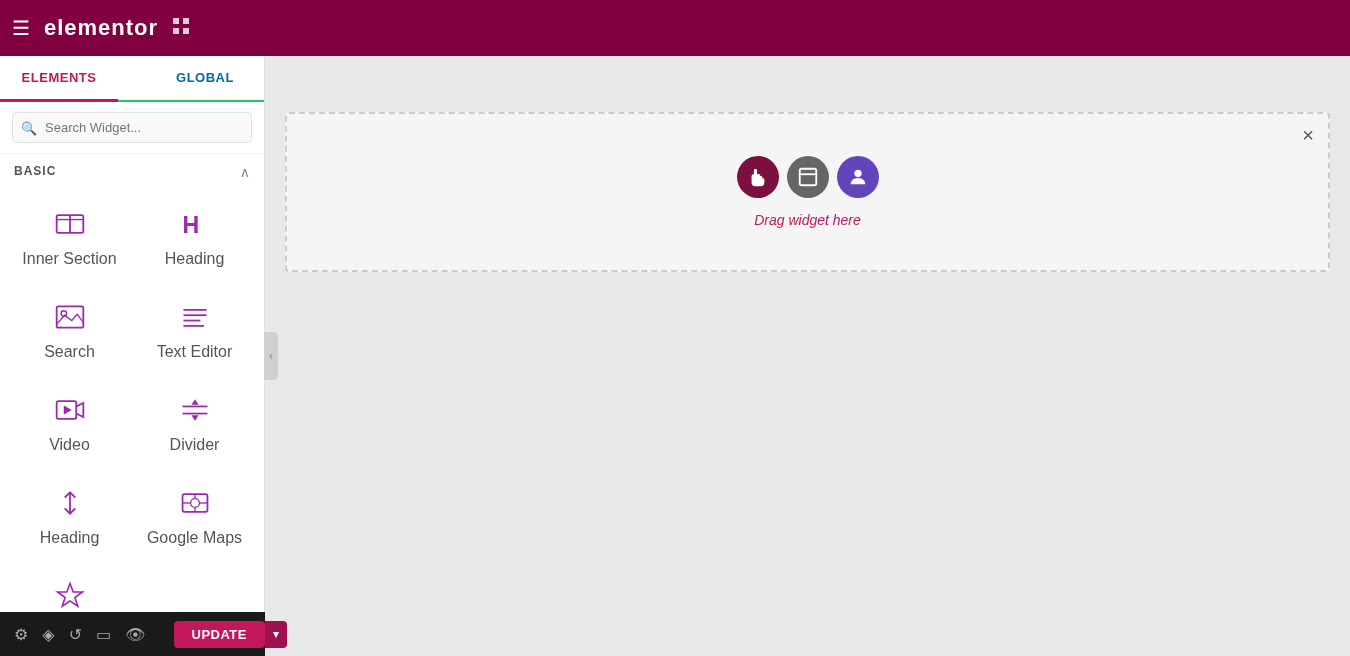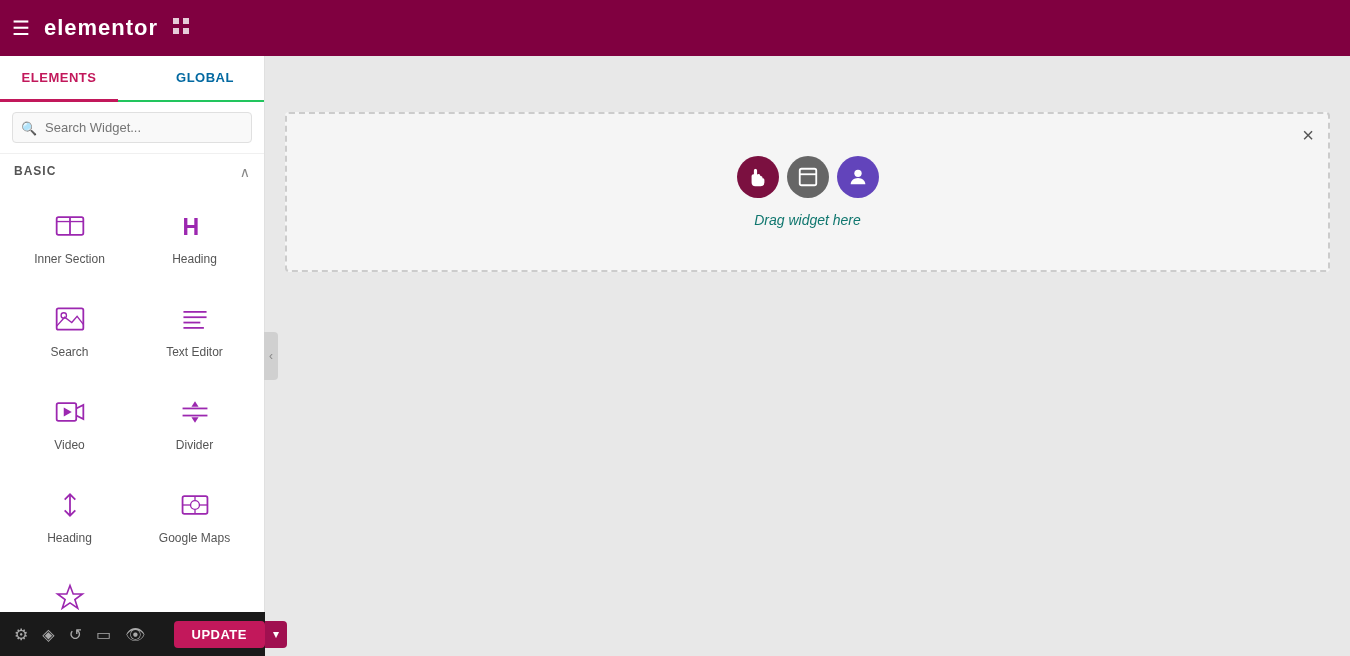--- a/index.html
+++ b/index.html
@@ -176,21 +176,21 @@
     }
     .widget-icon {
       width: 36px;
       height: 36px;
       display: flex;
       align-items: center;
       justify-content: center;
     }
     .widget-icon svg { width: 32px; height: 32px; }
     .widget-label {
-      font-size: 12px;
+      font-size: 16px;
       color: #555;
       text-align: center;
     }
 
     
     #collapse-handle {
       position: absolute;
       right: -14px;
       top: 50%;
       transform: translateY(-50%);
@@ -289,21 +289,21 @@
       justify-content: center;
       cursor: pointer;
       color: #fff;
       font-size: 18px;
     }
     .action-circle.red { background: #7b1040; }
     .action-circle.gray { background: #666; }
     .action-circle.purple { background: #6244bb; }
 
     #drag-text {
-      color: #0f766e;
+      color: #be185d;
       font-size: 14px;
       font-style: italic;
     }
 
     #close-section-btn {
       position: absolute;
       top: 10px;
       right: 14px;
       background: none;
       border: none;

